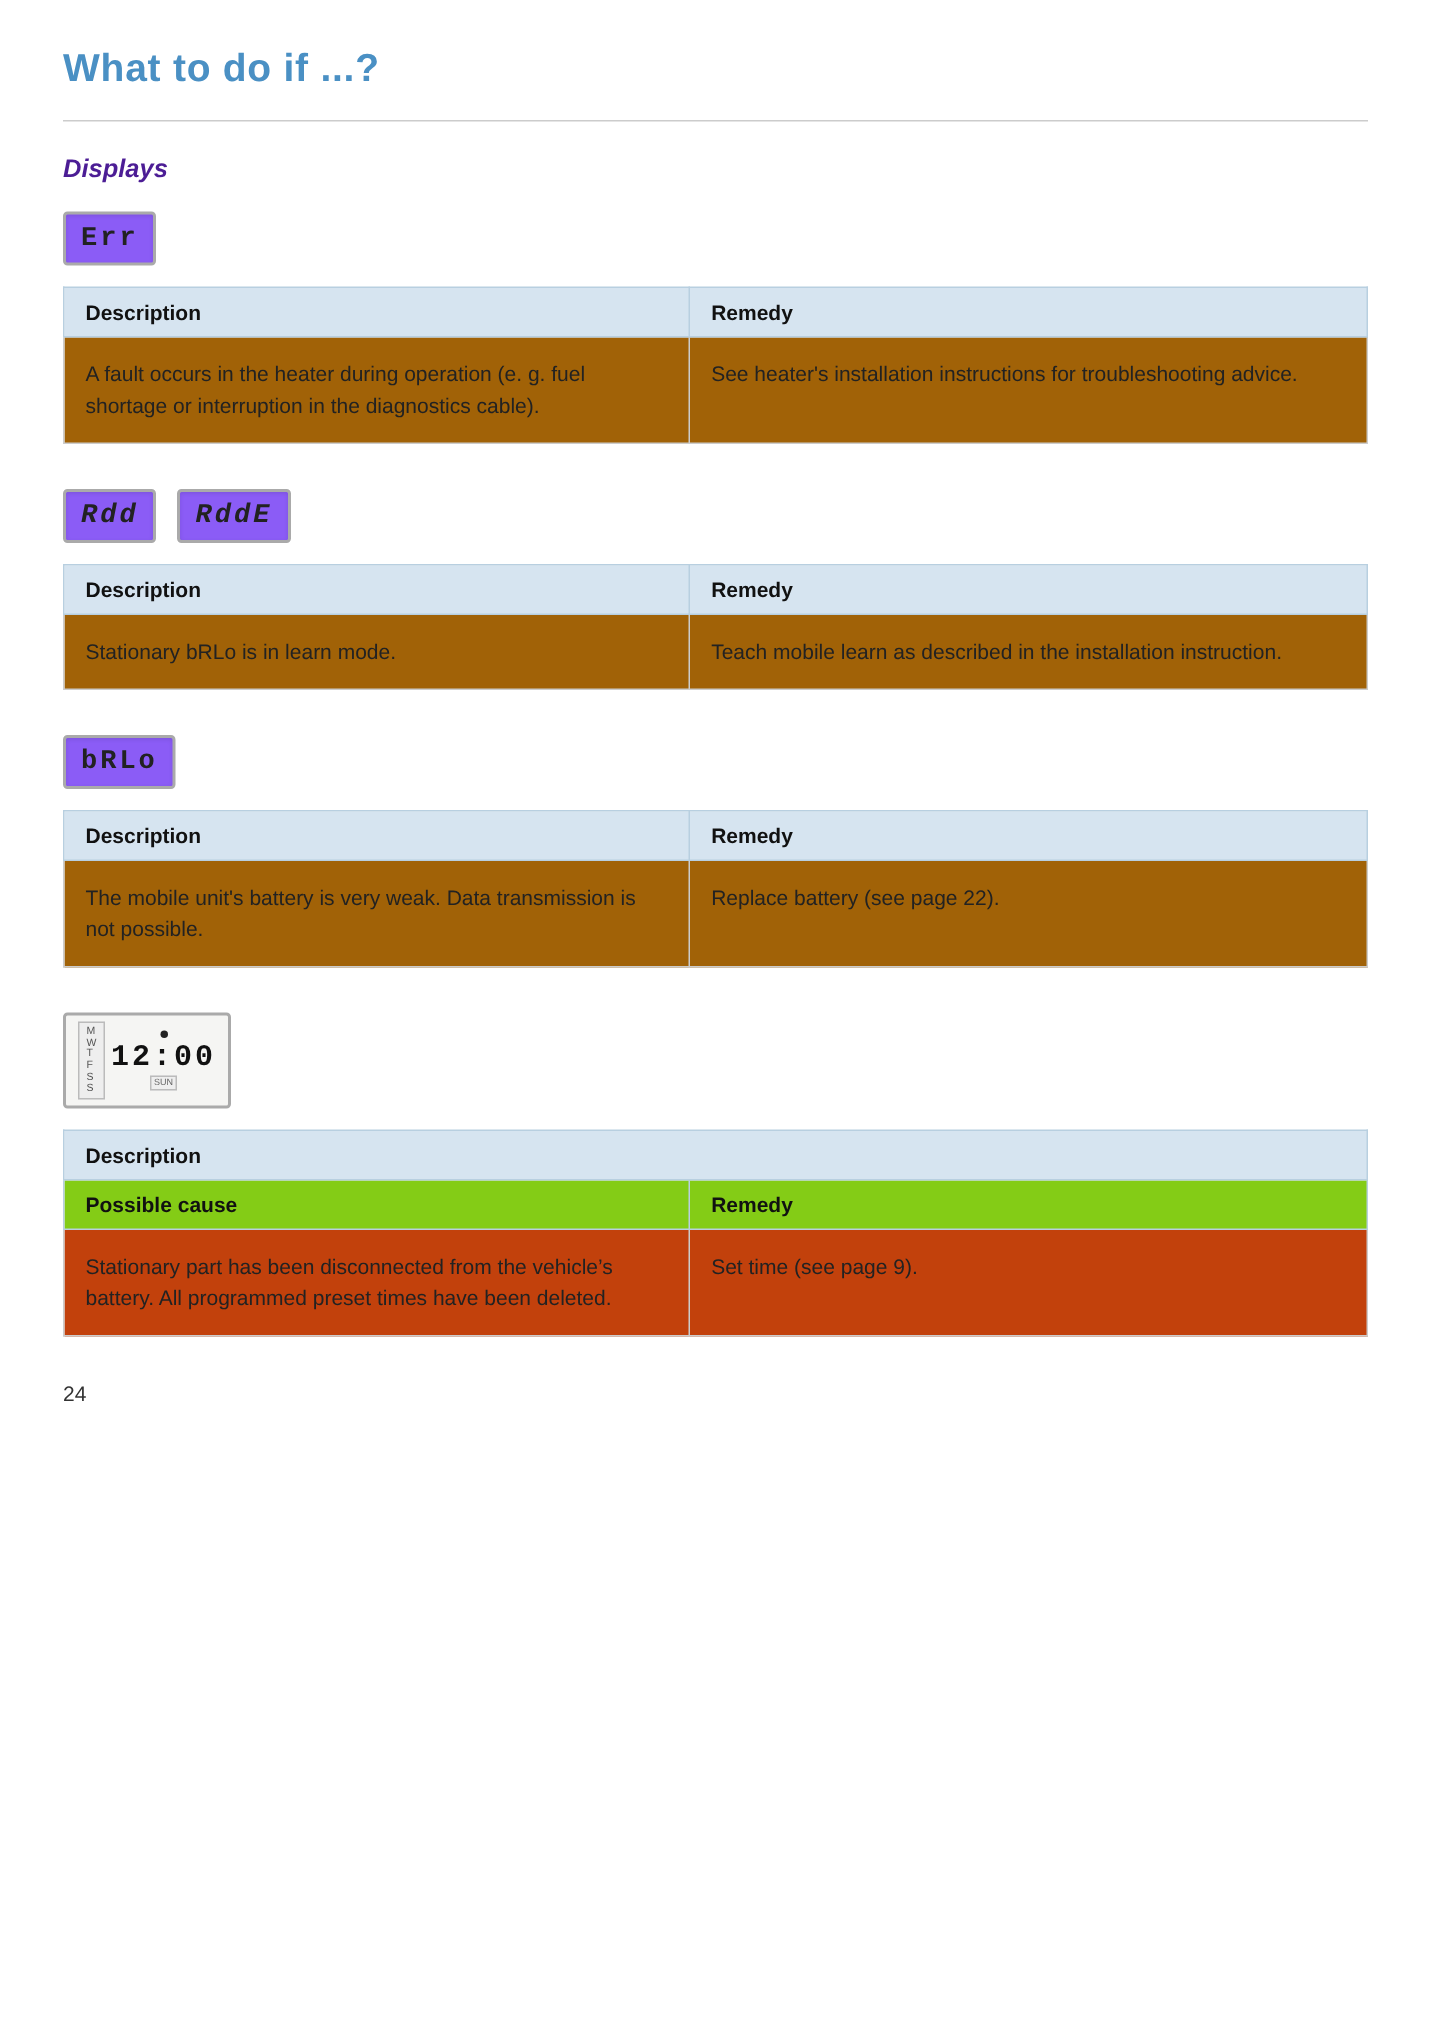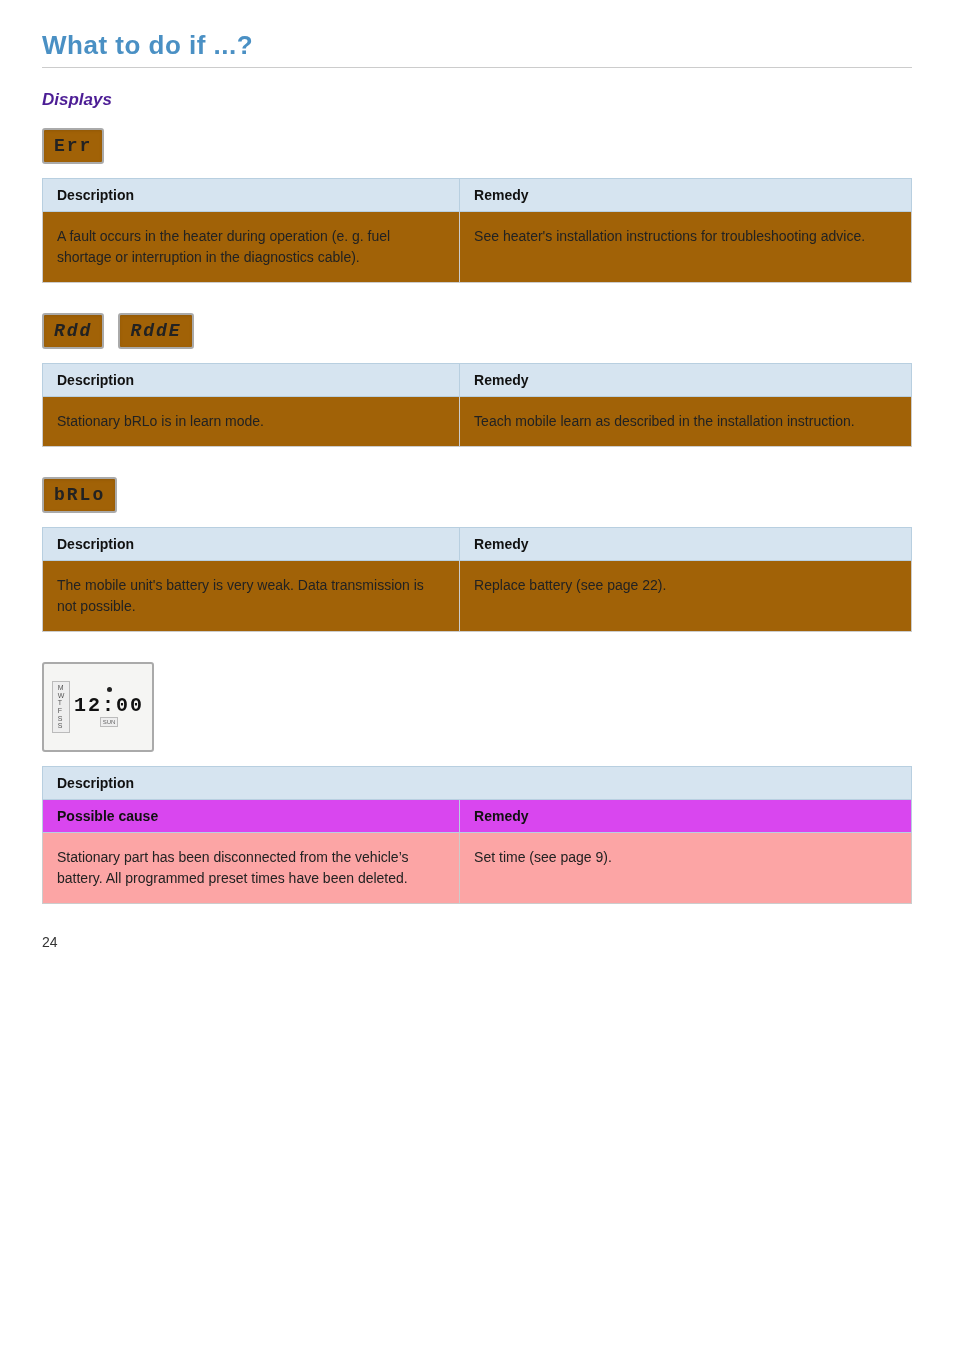--- a/index.html
+++ b/index.html
@@ -10,21 +10,21 @@
       color: #222;
       width: 954px;
       min-height: 1345px;
       padding: 30px 42px 40px 42px;
     }
 
     .page-title {
       color: #4a90c4;
       font-size: 26px;
       font-weight: bold;
-      margin-bottom: 6px;
+      margin-bottom: 19px;
       letter-spacing: 0.5px;
     }
     .title-divider {
       border: none;
       border-top: 1.5px solid #ccc;
       margin-bottom: 22px;
     }
 
     .section-title {
       font-size: 17px;
@@ -38,21 +38,21 @@
     .display-box {
       display: inline-flex;
       align-items: center;
       border: 2px solid #aaa;
       border-radius: 3px;
       padding: 6px 10px;
       font-family: 'Courier New', monospace;
       font-size: 18px;
       font-weight: bold;
       color: #222;
-      background: #a16207;
+      background: #8b5cf6;
       letter-spacing: 2px;
       margin-bottom: 14px;
       min-width: 60px;
       box-shadow: inset 0 1px 3px rgba(0,0,0,0.1);
     }
     .display-row {
       display: flex;
       gap: 14px;
       align-items: center;
       margin-bottom: 14px;
@@ -98,47 +98,47 @@
       border-collapse: collapse;
       margin-bottom: 10px;
     }
     .wide-table .desc-row td {
       padding: 10px 14px;
       border: 1px solid #ccc;
       background: #fff;
       font-size: 14px;
     }
     .wide-table th {
-      background: #d946ef;
+      background: #84cc16;
       color: #111;
       font-weight: bold;
       font-size: 14px;
       padding: 8px 14px;
       text-align: left;
       border: 1px solid #b8cfe0;
     }
     .wide-table td {
       padding: 14px 14px;
       vertical-align: top;
       border: 1px solid #ccc;
-      background: #fca5a5;
+      background: #c2410c;
       line-height: 1.5;
       font-size: 14px;
     }
     .wide-table td:first-child {
       width: 48%;
     }
 
     
     .clock-display {
       display: inline-flex;
       align-items: center;
       border: 2px solid #aaa;
       border-radius: 3px;
-      padding: 17px 8px;
+      padding: 4px 8px;
       background: #f5f5f3;
       margin-bottom: 14px;
       gap: 4px;
     }
     .clock-side {
       display: flex;
       flex-direction: column;
       align-items: center;
       justify-content: center;
       font-size: 8px;

